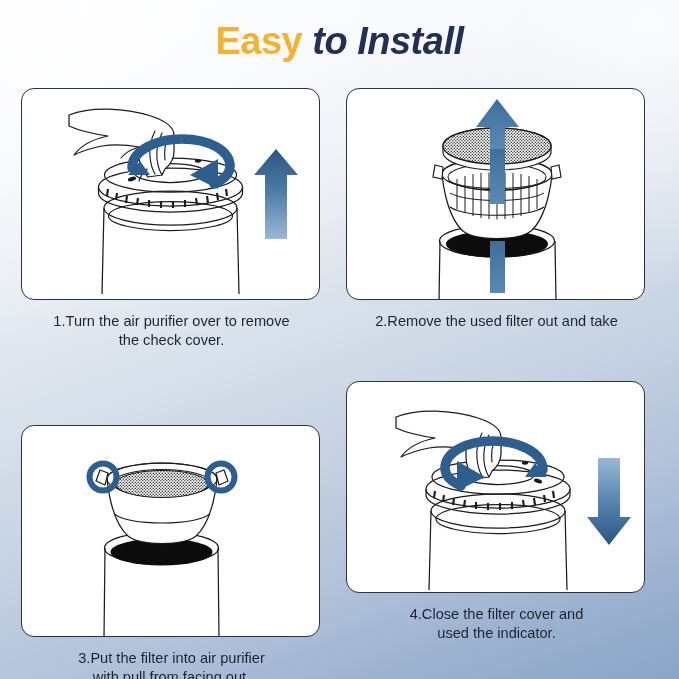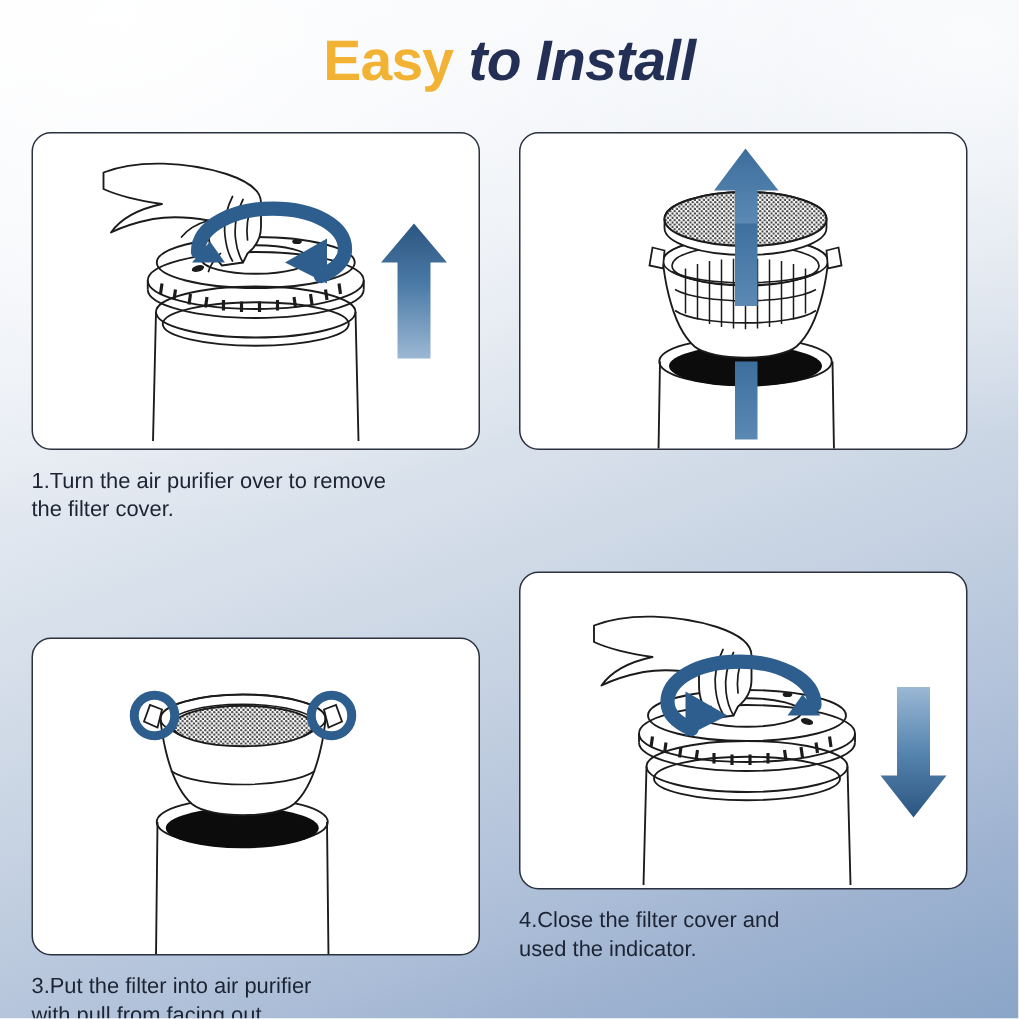--- a/index.html
+++ b/index.html
@@ -81,21 +81,21 @@
     border: 1px solid #2c3140;
     border-radius: 13px;
     box-sizing: border-box;
     overflow: hidden;
     position: relative;
   }
   .card svg { display: block; }
 
   .caption {
     margin-top: 12px;
-    text-align: left;
+    text-align: center;
     color: #1c2433;
     font-size: 14.6px;
     line-height: 19px;
     font-family: "Liberation Sans", sans-serif;
   }
   .caption .l2 { display: block; }
 </style>
 </head>
 <body>
 
@@ -174,21 +174,21 @@
             <path d="M128 86 L106 86 L118 72 Z" fill="#2d5e8e"></path>
           </g>
 
           <g>
             <path d="M254 60 L276 86 L265 86 L265 150 L243 150 L243 86 L232 86 Z" fill="url(#g1up)"></path>
           </g>
         </svg>
       </div>
       <div class="caption">
         <span>1.Turn the air purifier over to remove</span>
-        <span class="l2">the filter cover.</span>
+        <span class="l2">the check cover.</span>
       </div>
     </div>
 
     <div class="panel p2">
       <div class="card">
         <svg width="299" height="212" viewBox="0 0 299 212">
           <defs>
             <pattern id="mesh2" width="3" height="3" patternUnits="userSpaceOnUse">
               <rect width="3" height="3" fill="#ffffff"></rect>
               <circle cx="0.8" cy="0.8" r="0.75" fill="#3a3a3a"></circle>
@@ -246,20 +246,21 @@
           </g>
 
           <g>
             <rect x="143" y="57" width="15" height="58" fill="url(#g2up)"></rect>
             <rect x="143" y="152" width="15" height="52" fill="url(#g2up)"></rect>
             <path d="M150 10 L172 38 L158 38 L158 60 L143 60 L143 38 L129 38 Z" fill="url(#g2up)"></path>
           </g>
         </svg>
       </div>
       <div class="caption">
+        <span>2.Remove the used filter out and take</span>
       </div>
     </div>
 
     <div class="panel p3">
       <div class="card">
         <svg width="299" height="212" viewBox="0 0 299 212">
           <defs>
             <pattern id="mesh3" width="3" height="3" patternUnits="userSpaceOnUse">
               <rect width="3" height="3" fill="#ffffff"></rect>
               <circle cx="0.8" cy="0.8" r="0.75" fill="#3a3a3a"></circle>

